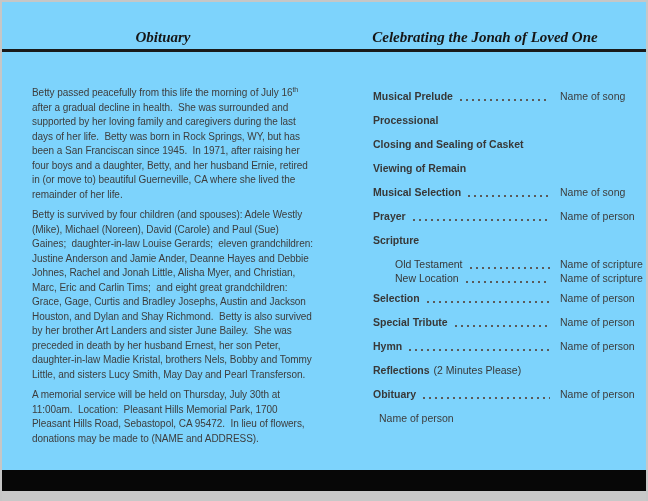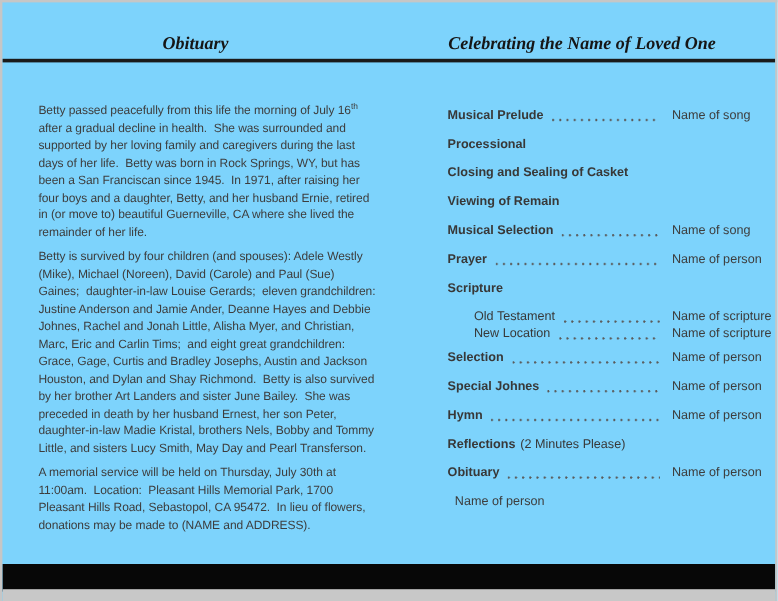--- a/index.html
+++ b/index.html
@@ -88,21 +88,21 @@
 </head>
 <body>
 
 <div class="page">
 
   <div class="header">
     <div class="title-cell">
       <span class="doc-title">Obituary</span>
     </div>
     <div class="title-cell">
-      <span class="doc-title">Celebrating the Name of Loved One</span>
+      <span class="doc-title">Celebrating the Jonah of Loved One</span>
     </div>
   </div>
   <div class="header-rule"></div>
 
   <div class="left-col">
     <p><span>Betty passed peacefully from this life the morning of July 16</span><sup>th</sup><span>
 after a gradual decline in health.  She was surrounded and
 supported by her loving family and caregivers during the last
 days of her life.  Betty was born in Rock Springs, WY, but has
 been a San Franciscan since 1945.  In 1971, after raising her
@@ -185,21 +185,21 @@
       </div>
       <div class="prog-row">
         <div class="prog-left">
           <span class="plabel">Selection</span>
           <span class="leader"></span>
         </div>
         <span class="prog-value">Name of person</span>
       </div>
       <div class="prog-row">
         <div class="prog-left">
-          <span class="plabel">Special Johnes</span>
+          <span class="plabel">Special Tribute</span>
           <span class="leader"></span>
         </div>
         <span class="prog-value">Name of person</span>
       </div>
       <div class="prog-row">
         <div class="prog-left">
           <span class="plabel">Hymn</span>
           <span class="leader"></span>
         </div>
         <span class="prog-value">Name of person</span>

